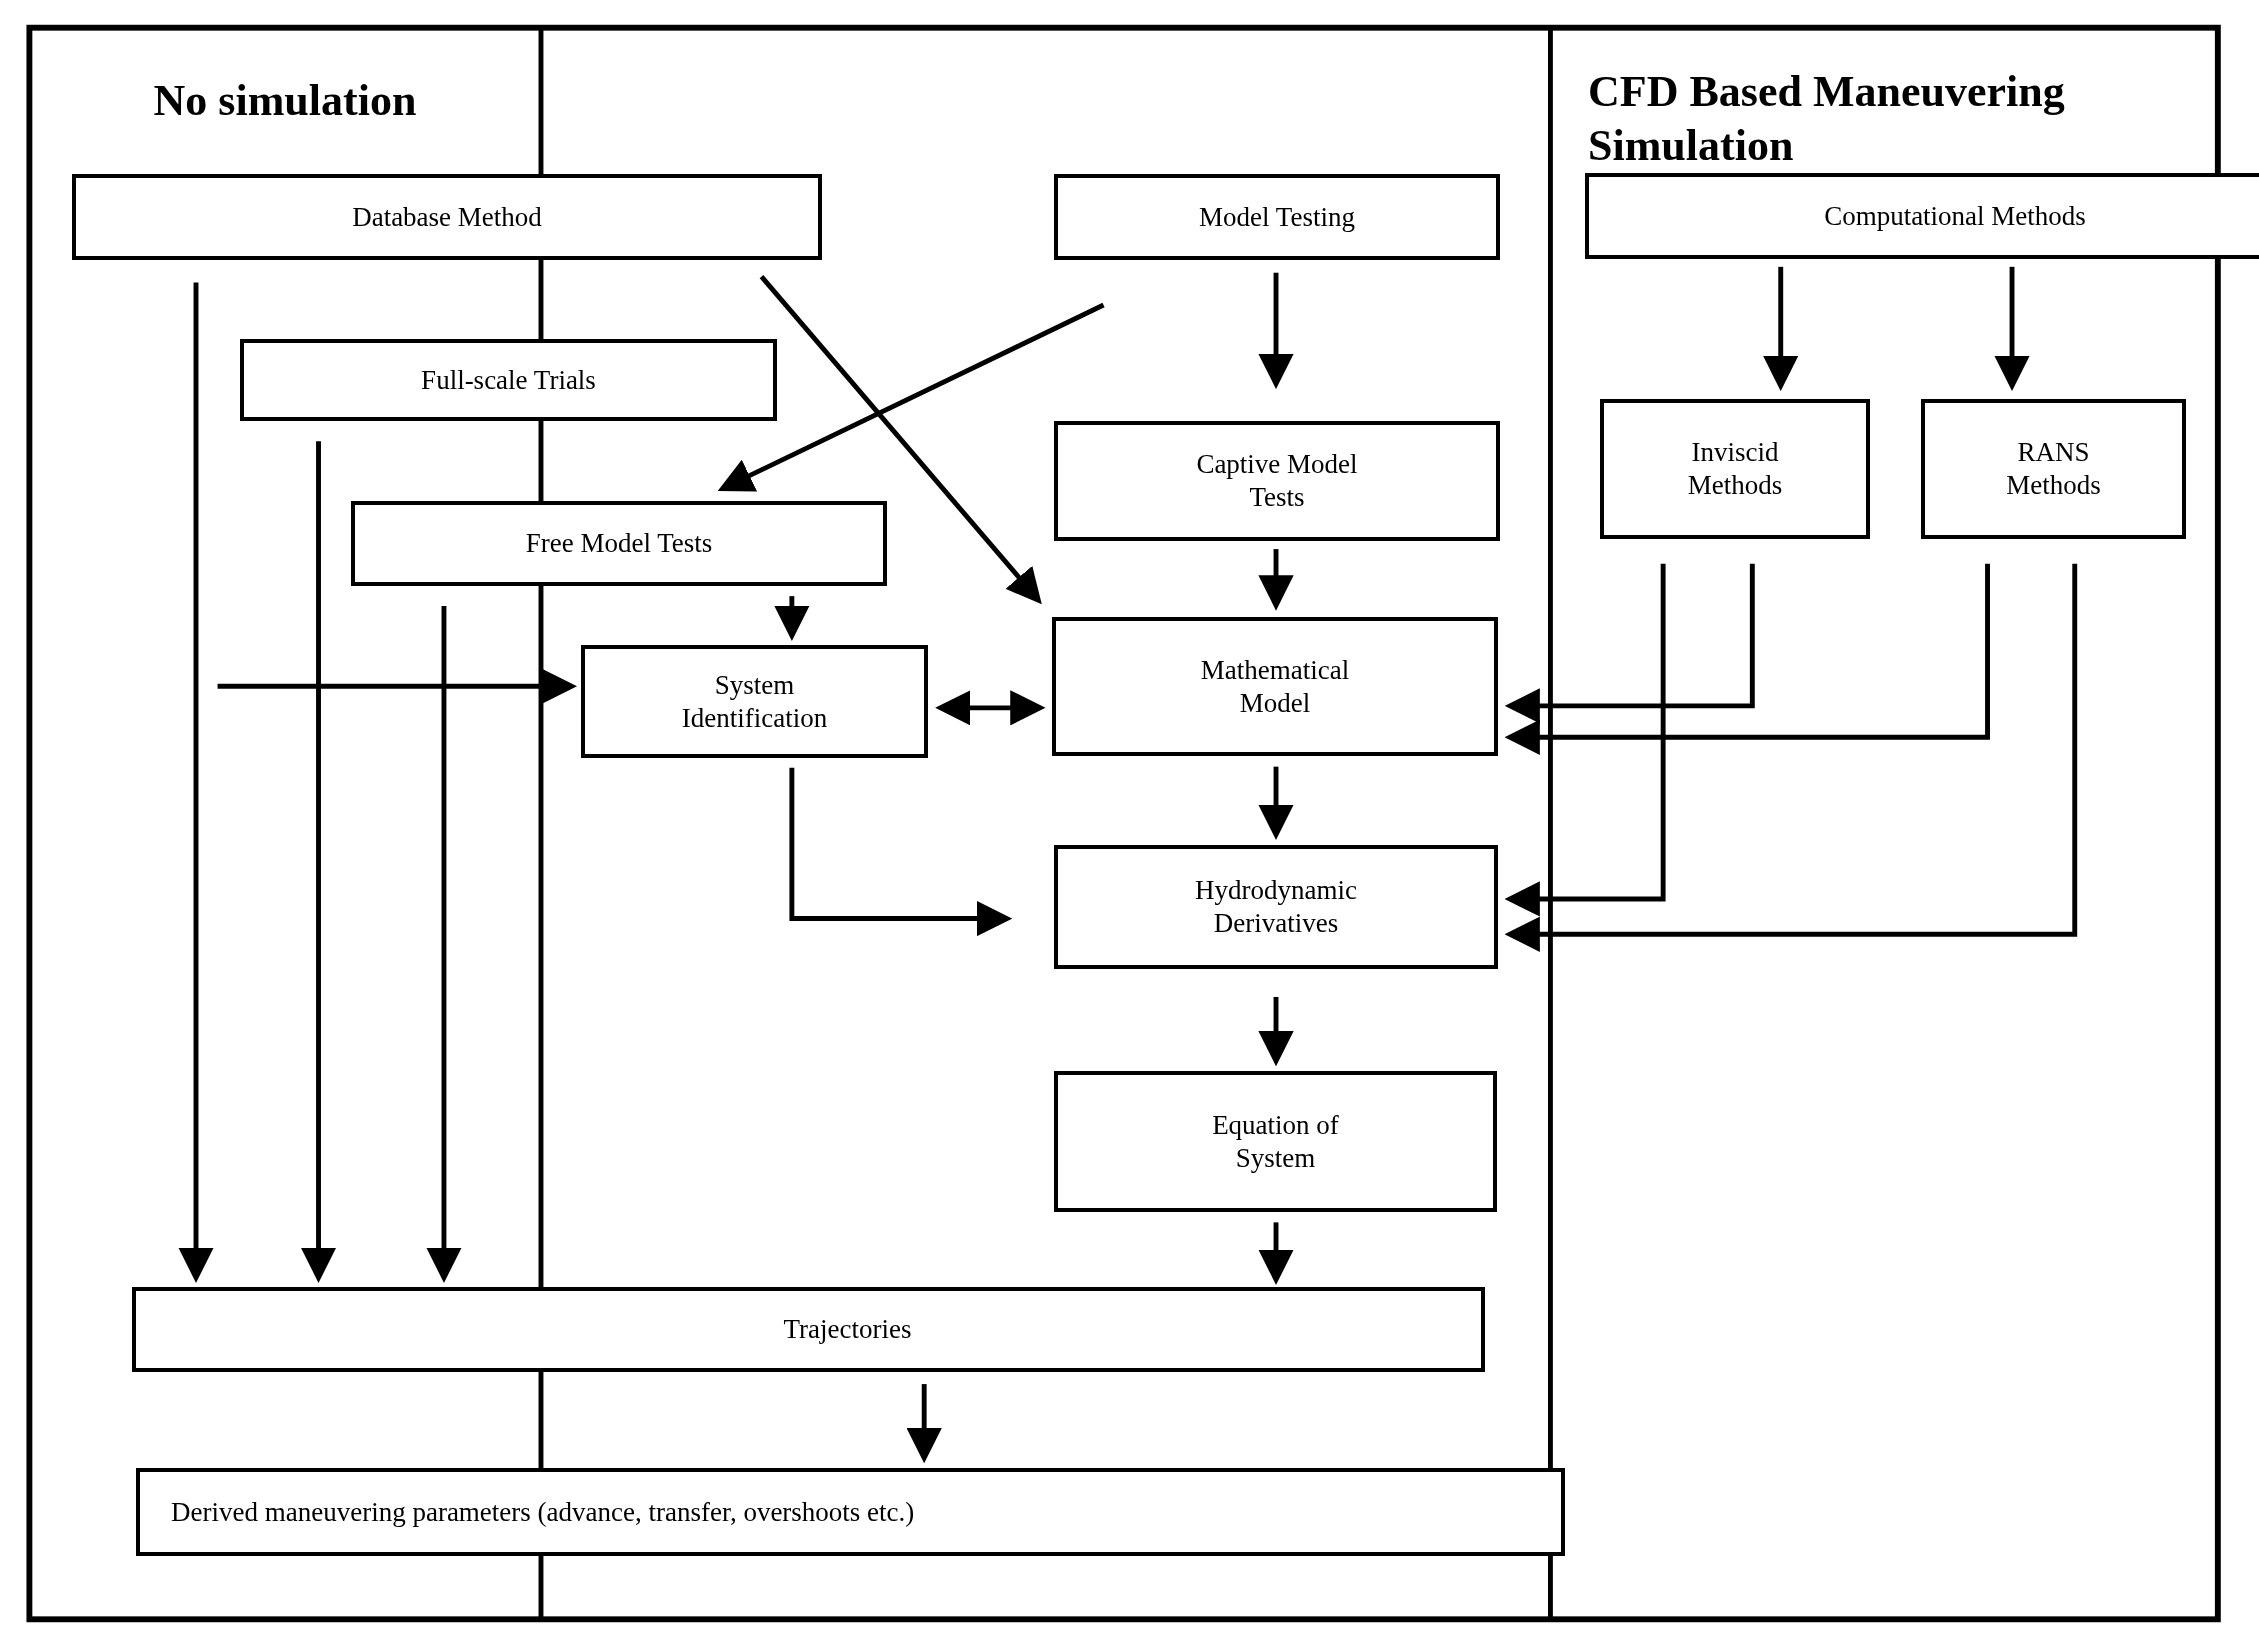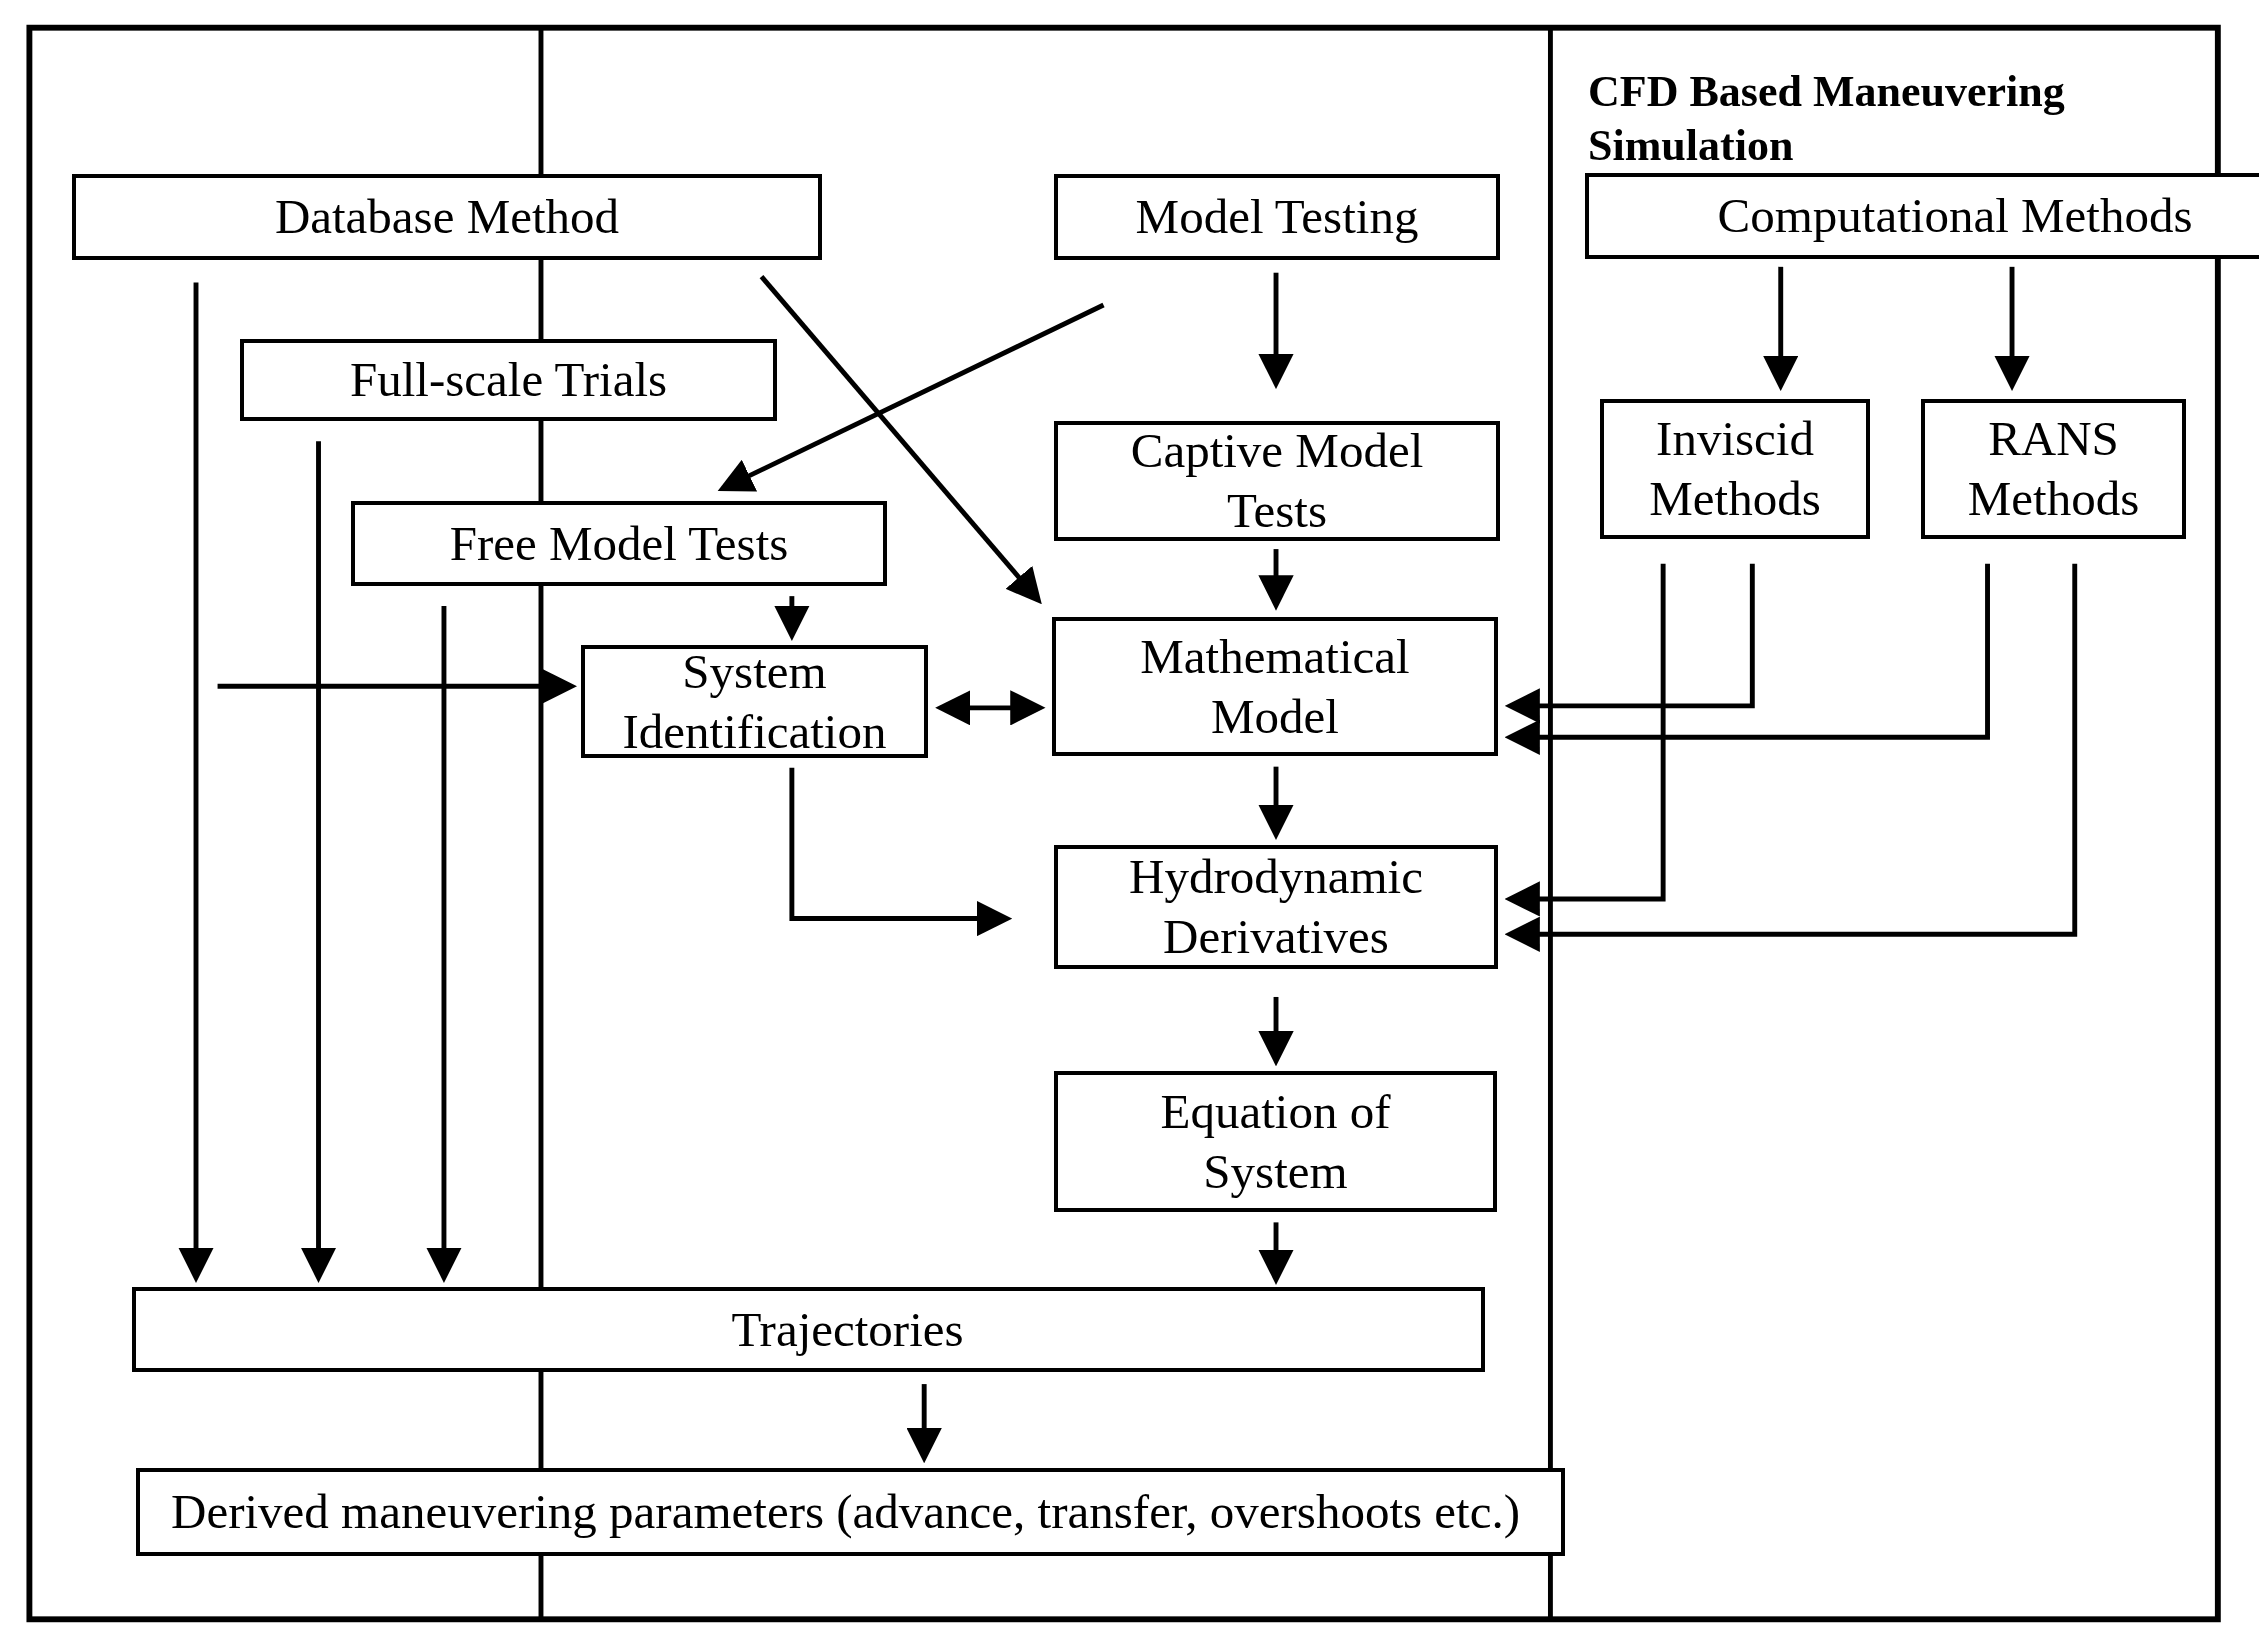--- a/index.html
+++ b/index.html
@@ -15,21 +15,21 @@
   .box{
     position:absolute;
     box-sizing:border-box;
     background:#ffffff;
     border:4.9px solid #000000;
     display:flex;
     align-items:center;
     justify-content:center;
     text-align:center;
     white-space:pre-line;
-    font-size:49px;
+    font-size:27px;
     line-height:1.22;
   }
   .hdr{
     position:absolute;
     font-weight:bold;
     font-size:44px;
     line-height:1.22;
     white-space:pre-line;
   }
   .hdr.center{text-align:center;}
@@ -78,20 +78,21 @@
       <line x1="1817" y1="272" x2="1817" y2="388" marker-end="url(#ah)"></line>
       <line x1="2053" y1="272" x2="2053" y2="388" marker-end="url(#ah)"></line>
 
       <polyline points="1788,575 1788,720 1546,720" marker-end="url(#ah)"></polyline>
       <polyline points="2028,575 2028,752 1546,752" marker-end="url(#ah)"></polyline>
       <polyline points="1697,575 1697,917 1546,917" marker-end="url(#ah)"></polyline>
       <polyline points="2117,575 2117,953 1546,953" marker-end="url(#ah)"></polyline>
     </g>
   </svg>
 
+  <div class="hdr center" style="left:94px;top:74px;width:382px;">No simulation</div>
   <div class="hdr" style="left:1588px;top:65px;width:627px;">CFD Based Maneuvering
 Simulation</div>
 
   <div class="box" style="left:72px;top:174px;width:750px;height:86px;">Database Method</div>
 
   <div class="box" style="left:1054px;top:174px;width:446px;height:86px;">Model Testing</div>
 
   <div class="box" style="left:1585px;top:173px;width:724px;height:86px;padding-left:16px;">Computational Methods</div>
 
   <div class="box" style="left:240px;top:339px;width:537px;height:82px;">Full-scale Trials</div>

